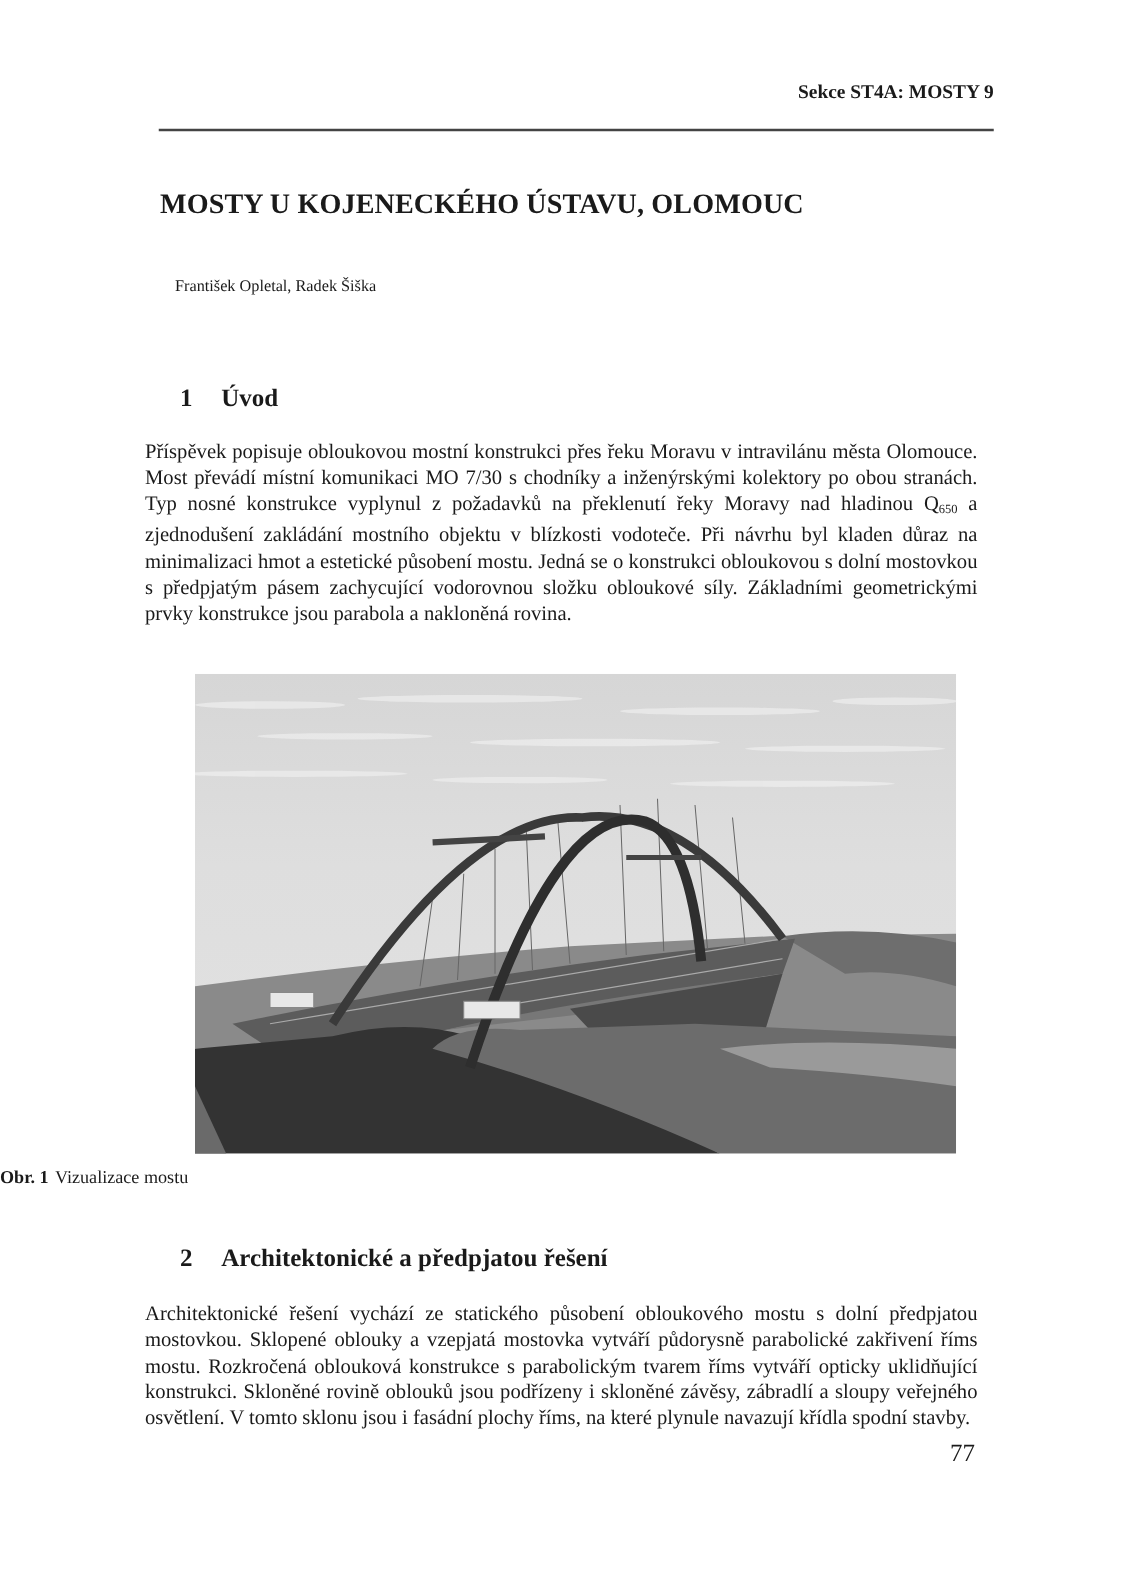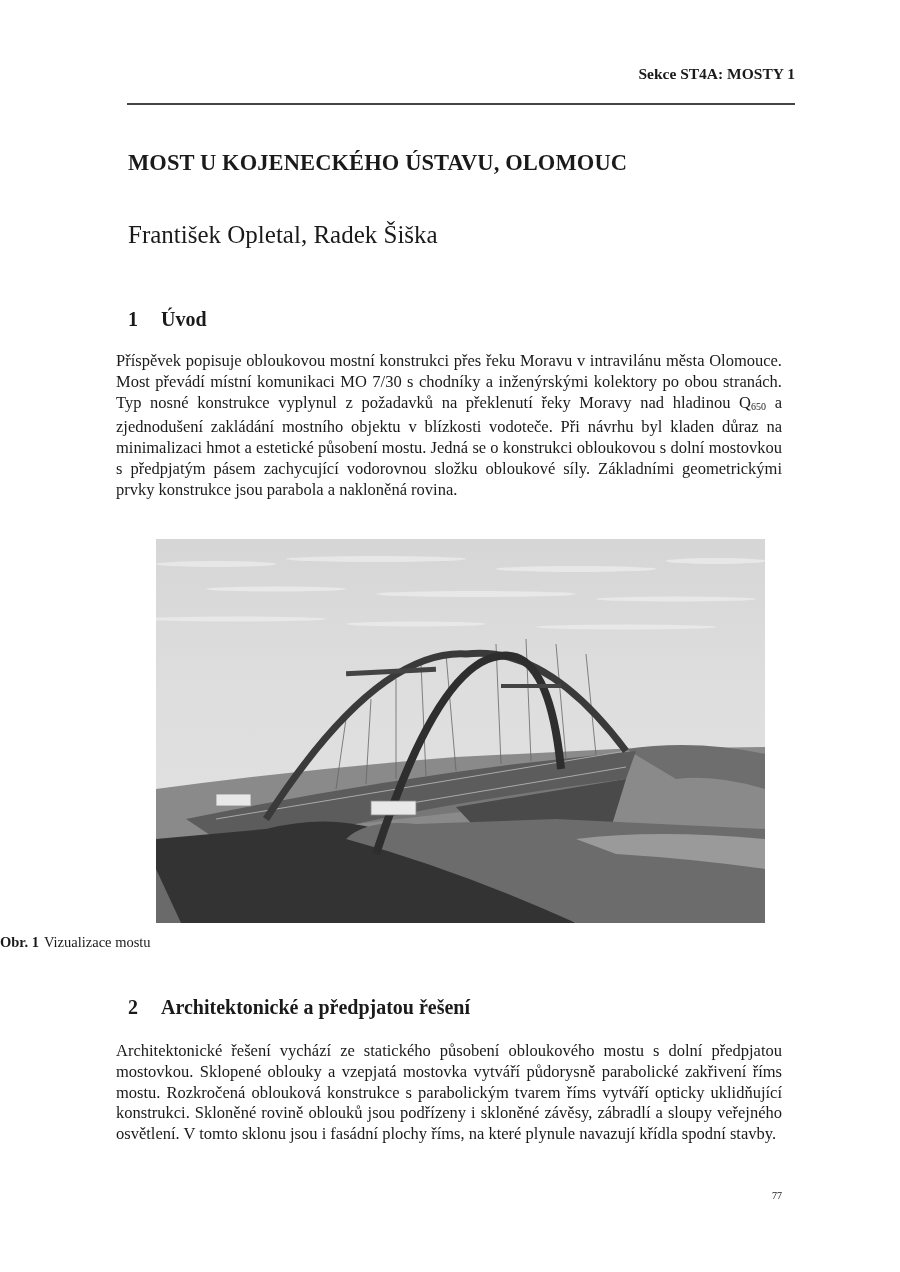--- a/index.html
+++ b/index.html
@@ -3,41 +3,41 @@
 <meta charset="utf-8">
 <style>
   html, body { margin: 0; padding: 0; background: #ffffff; }
   body { width: 900px; height: 1272px; position: relative; overflow: hidden;
          font-family: "Liberation Serif", "DejaVu Serif", serif; color: #1a1a1a; }
   .header { position: absolute; left: 127px; top: 64px; width: 668px; text-align: right;
             font-size: 15.5px; line-height: 19px; }
   .header .l2 { font-weight: bold; }
   .header-rule { position: absolute; left: 127px; top: 103px; width: 668px; height: 2px; background: #444; }
   .title { position: absolute; left: 128px; top: 150px; font-size: 22.5px; font-weight: bold; letter-spacing: 0.1px; }
-  .authors { position: absolute; left: 128px; top: 221px; font-size: 25px; }
-  .h1 { position: absolute; left: 128px; font-size: 20px; font-weight: bold; }
+  .authors { position: absolute; left: 140px; top: 221px; font-size: 13px; }
+  .h1 { position: absolute; left: 144px; font-size: 20px; font-weight: bold; }
   .h1 .num { display: inline-block; width: 33px; }
   .para { position: absolute; left: 116px; width: 666px; font-size: 16.5px; line-height: 20.8px;
           text-align: justify; }
   .figure { position: absolute; left: 156px; top: 539px; width: 609px; height: 384px; overflow: hidden; }
   .figure svg { display: block; }
   .caption { position: absolute; left: 0; width: 900px; top: 934px; text-align: left; font-size: 14.5px; }
   .caption .lbl { font-weight: bold; margin-right: 5px; }
-  .pagenum { position: absolute; left: 760px; top: 1190px; width: 34px; text-align: center; font-size: 10px; }
+  .pagenum { position: absolute; left: 760px; top: 1152px; width: 34px; text-align: left; font-size: 20px; }
   sub { font-size: 10px; vertical-align: -2px; }
 </style>
 </head>
 <body>
 
 <div class="header">
-  <div class="l2">Sekce ST4A: MOSTY 1</div>
+  <div class="l2">Sekce ST4A: MOSTY 9</div>
 </div>
 <div class="header-rule"></div>
 
-<div class="title">MOST U KOJENECKÉHO ÚSTAVU, OLOMOUC</div>
+<div class="title">MOSTY U KOJENECKÉHO ÚSTAVU, OLOMOUC</div>
 <div class="authors">František Opletal, Radek Šiška</div>
 
 <div class="h1" style="top:308px;">
   <span class="num">1</span><span>Úvod</span>
 </div>
 
 <div class="para" style="top:351px;"><span>Příspěvek popisuje obloukovou mostní konstrukci přes řeku Moravu v intravilánu města Olomouce. Most převádí místní komunikaci MO 7/30 s chodníky a inženýrskými kolektory po obou stranách. Typ nosné konstrukce vyplynul z požadavků na překlenutí řeky Moravy nad hladinou Q</span><sub>650</sub><span> a zjednodušení zakládání mostního objektu v blízkosti vodoteče. Při návrhu byl kladen důraz na minimalizaci hmot a estetické působení mostu. Jedná se o konstrukci obloukovou s dolní mostovkou s předpjatým pásem zachycující vodorovnou složku obloukové síly. Základními geometrickými prvky konstrukce jsou parabola a nakloněná rovina.</span></div>
 
 <div class="figure">
   <svg width="609" height="384" viewBox="0 0 609 384">

